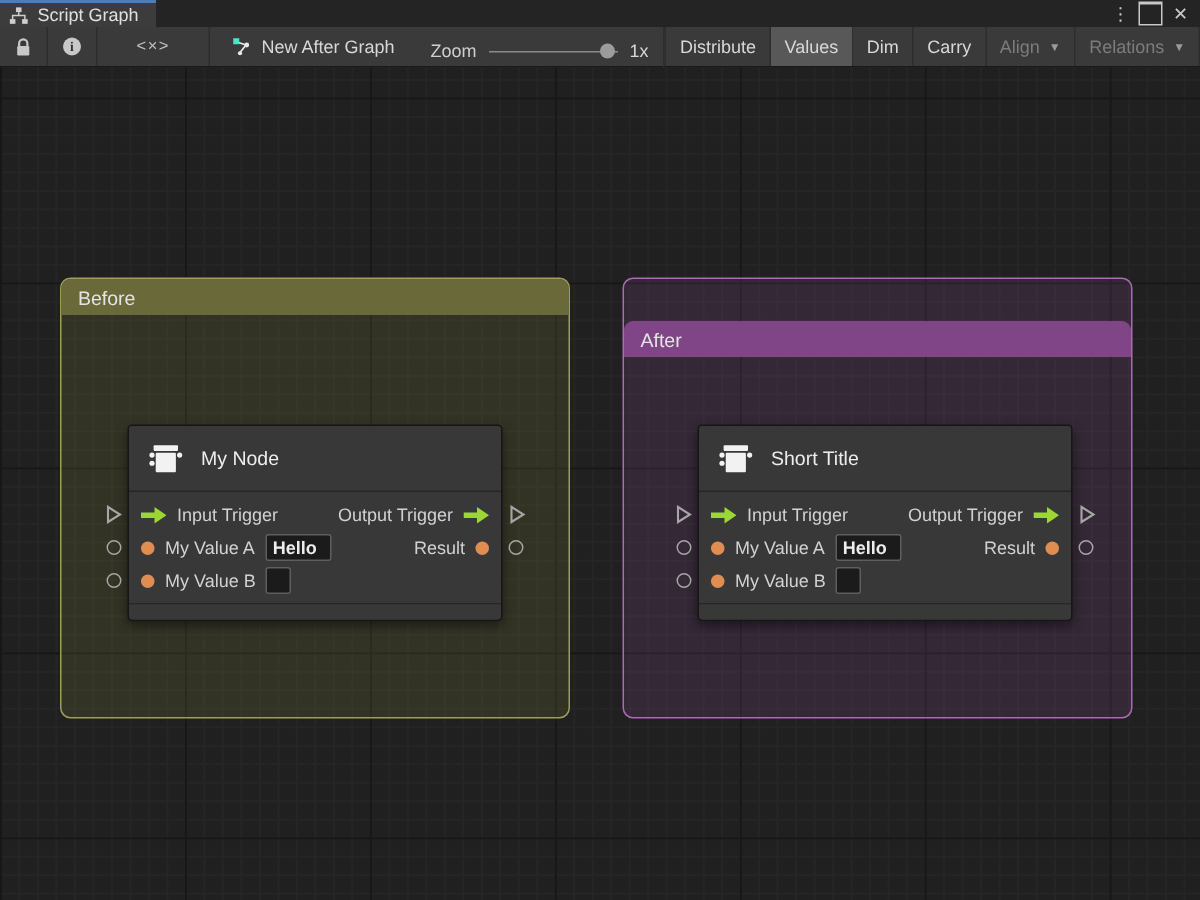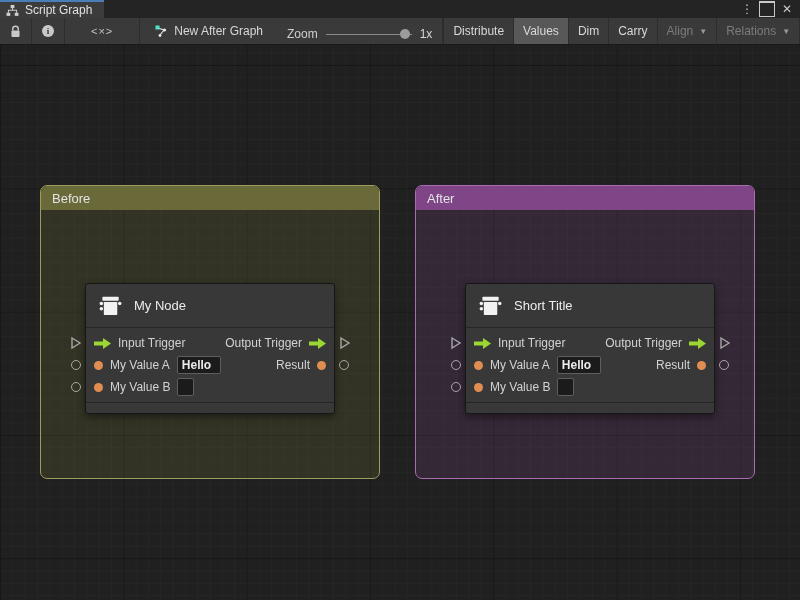--- a/index.html
+++ b/index.html
@@ -44,21 +44,21 @@
     background-size:123.3px 123.3px, 123.3px 123.3px, 12.33px 12.33px, 12.33px 12.33px;
     background-position:0 20px, 0 0, 0 20px, 0 0; }
 
   
   .group { position:absolute; width:340px; height:294px; border-radius:7px; border:1px solid; }
   .group-header { height:24px; border-radius:6px 6px 0 0; display:flex; align-items:center;
                   padding:0 11px; font-size:13px; color:#e4e4e4; }
   .group.before { border-color:#9d9d5c; background:rgba(160,160,70,0.15); }
   .group.before .group-header { background:#69693a; }
   .group.after { border-color:#aa6bb1; background:rgba(170,85,180,0.15); }
-  .group.after .group-header { background:#7f4587; }
+  .group.after .group-header { background:#7f4587;margin-top:28px; }
 
   
   .node-wrap { position:absolute; top:238px; display:flex; }
   .marker-col { position:relative; width:17px; }
   .node { width:250px; height:131px; background:#383838; border:1px solid #161616; border-radius:3px;
           box-shadow:0 3px 8px rgba(0,0,0,0.45); display:flex; flex-direction:column; }
   .node-header { height:44px; display:flex; align-items:center; gap:11px; padding:0 11px;
                  border-bottom:1px solid #262626; }
   .node-title { font-size:13px; color:#ededed; }
   .node-ports { padding-top:4px; }

